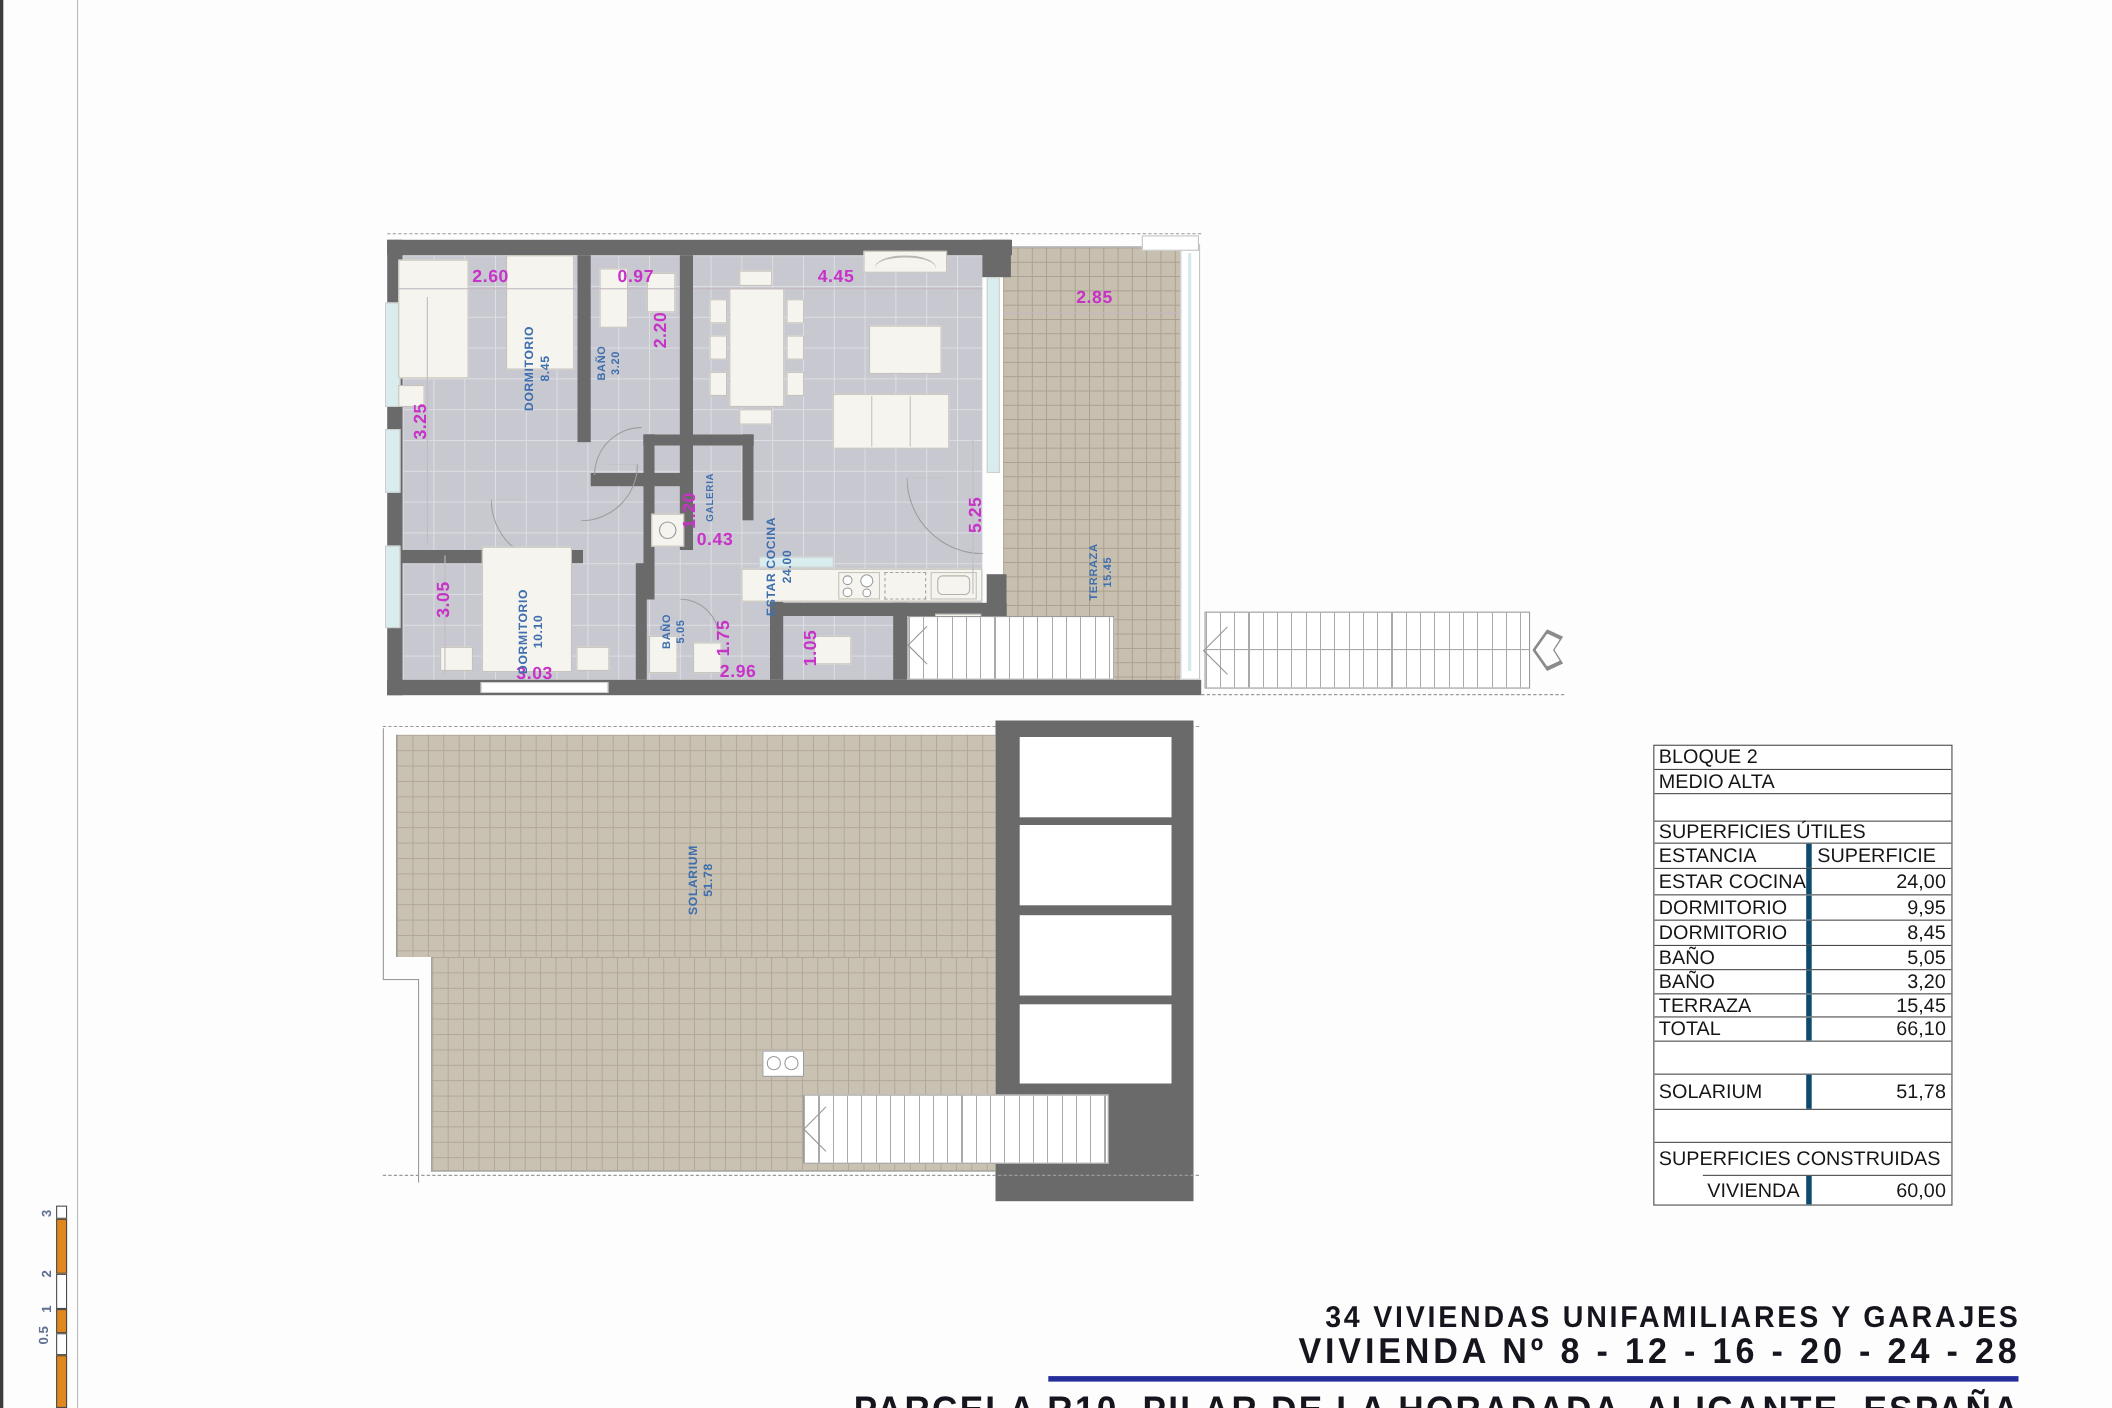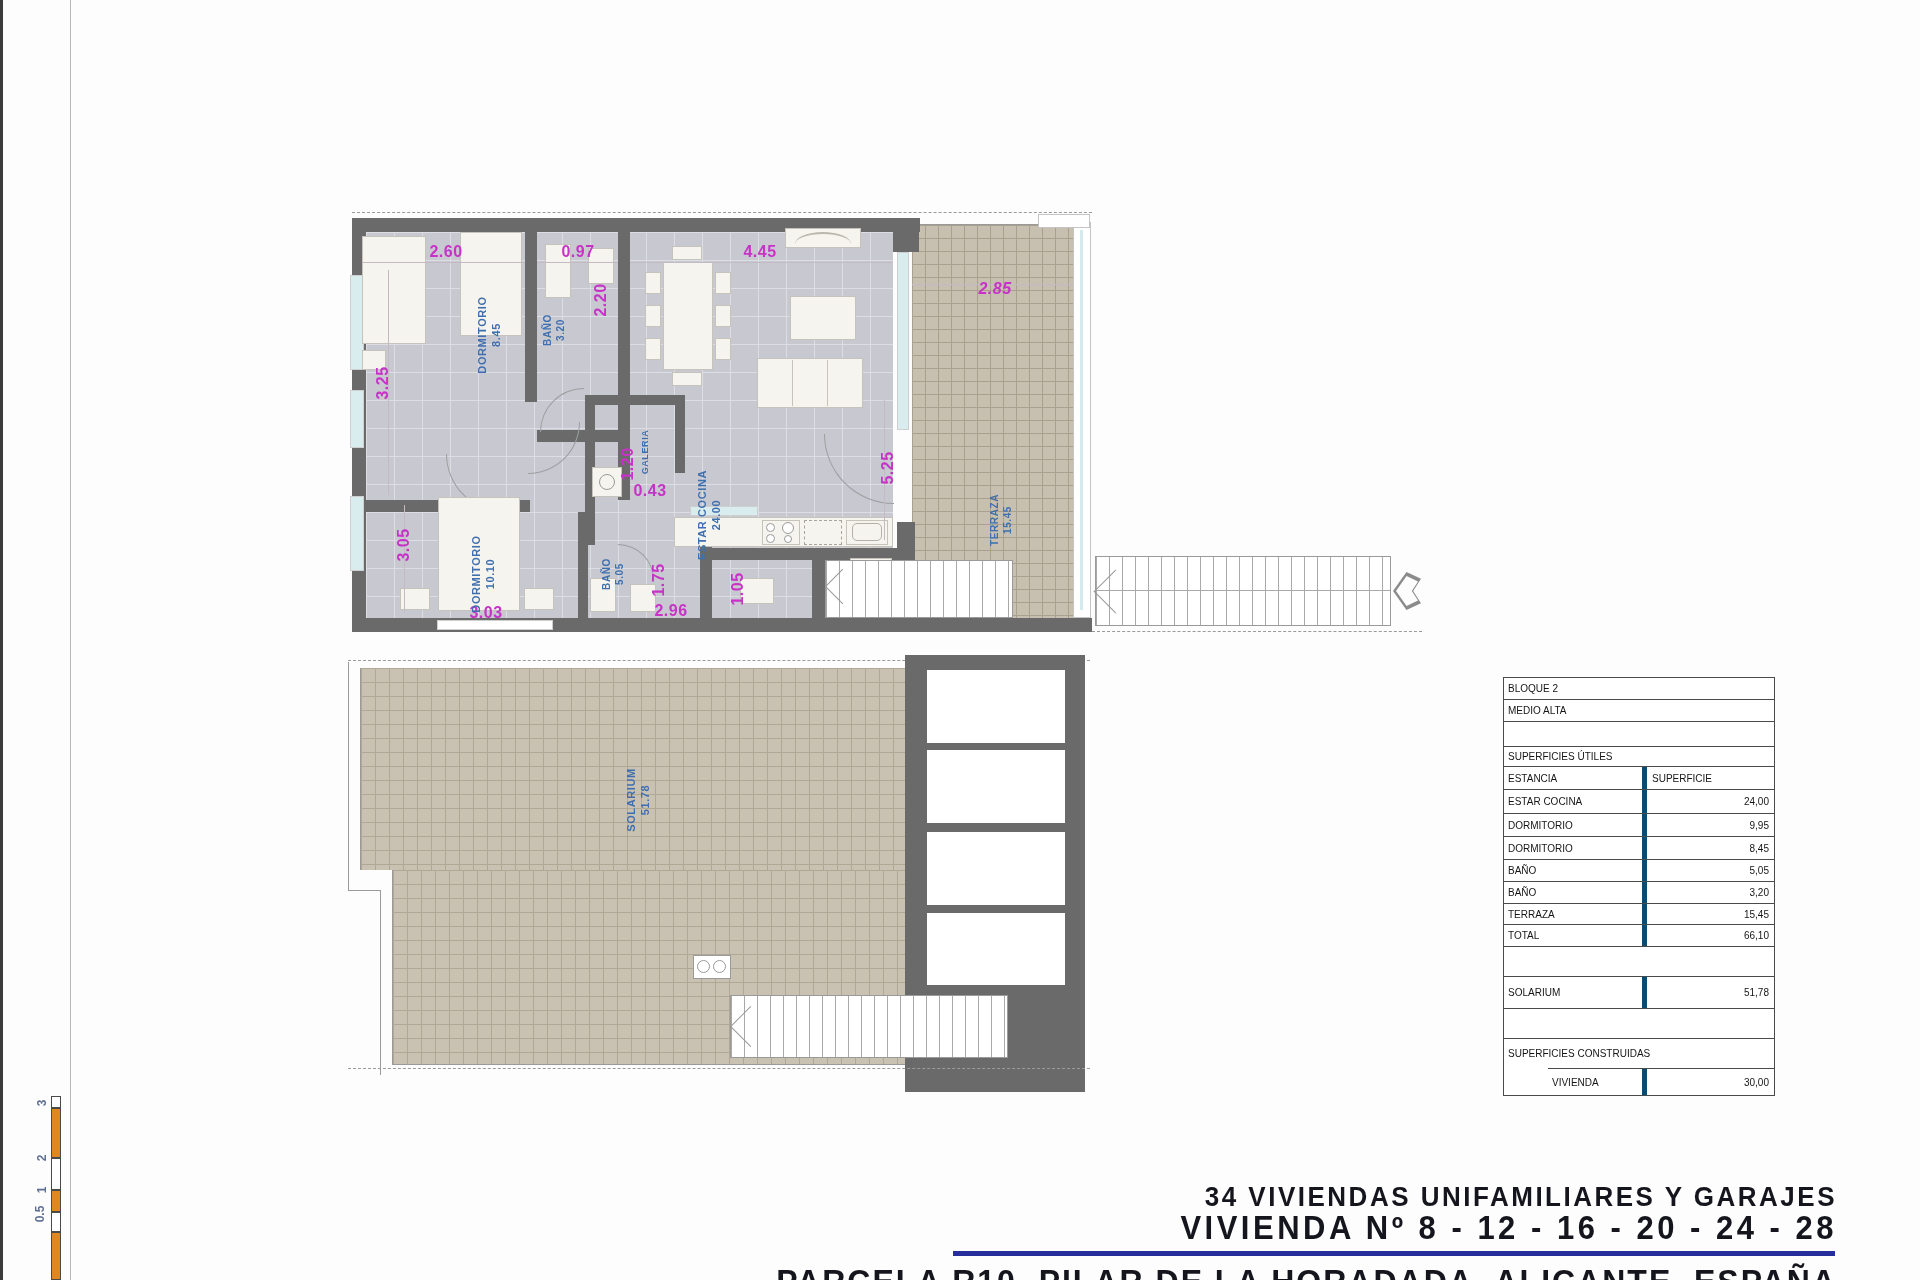--- a/index.html
+++ b/index.html
@@ -31,21 +31,21 @@
   .arc-tl{border-right:none;border-bottom:none;border-top-left-radius:100%;}
   .arc-tr{border-left:none;border-bottom:none;border-top-right-radius:100%;}
   .arc-bl{border-right:none;border-top:none;border-bottom-left-radius:100%;}
   .arc-br{border-left:none;border-top:none;border-bottom-right-radius:100%;}
   .stair{position:absolute;background:#fff;border:1px solid #9a9a9a;box-sizing:border-box;
     background-image:repeating-linear-gradient(90deg,#a9a9a9 0 1px,transparent 1px 13px);}
   .chev{position:absolute;border-left:1px solid #999;border-bottom:1px solid #999;transform:rotate(45deg);}
   .circle{position:absolute;border:1px solid #9a9a9a;border-radius:50%;background:#fff;box-sizing:border-box;}
   
   #areas-table{position:absolute;left:1503px;top:677px;width:272px;border:1px solid #4a4a4a;
-    background:#fff;color:#151515;font-size:10px;box-sizing:border-box;}
+    background:#fff;color:#151515;font-size:18px;box-sizing:border-box;}
   .trow{display:flex;border-top:1px solid #4a4a4a;align-items:center;box-sizing:border-box;}
   .trow:first-child{border-top:none;}
   .tcell-l{flex:1;padding:2px 4px;white-space:nowrap;overflow:hidden;}
   .tcell-r{width:132px;border-left:5px solid #0c4a6e;text-align:right;padding:2px 5px;box-sizing:border-box;align-self:stretch;display:flex;align-items:center;justify-content:flex-end;}
   .tfull{flex:1;padding:2px 4px;white-space:nowrap;}
   
   .tb{position:absolute;right:83px;color:#15151d;font-weight:bold;white-space:nowrap;
     transform-origin:right center;}
   
   .sb-seg{position:absolute;border:1px solid #4a4a4a;box-sizing:border-box;width:10px;left:51px;}
@@ -160,21 +160,21 @@
   <div class="dimline" style="left:537px;top:262px;width:81px;height:1px;"></div>
   <div class="dimline" style="left:630px;top:262px;width:263px;height:1px;"></div>
   <div class="dimline" style="left:912px;top:284px;width:161px;height:1px;"></div>
   <div class="dimline" style="left:388px;top:270px;width:1px;height:225px;"></div>
   <div class="dimline" style="left:884px;top:400px;width:1px;height:140px;"></div>
   <div class="dimline" style="left:404px;top:505px;width:1px;height:108px;"></div>
 
   <div class="dim" style="left:446px;top:252px;">2.60</div>
   <div class="dim" style="left:578px;top:252px;">0.97</div>
   <div class="dim" style="left:760px;top:252px;">4.45</div>
-  <div class="dim" style="left:995px;top:289px;font-style:italic;">2.85</div>
+  <div class="dim" style="left:995px;top:271px;">2.85</div>
   <div class="dim v" style="left:383px;top:383px;">3.25</div>
   <div class="dim v" style="left:601px;top:300px;">2.20</div>
   <div class="dim v" style="left:888px;top:468px;">5.25</div>
   <div class="dim v" style="left:404px;top:545px;">3.05</div>
   <div class="dim v" style="left:628px;top:464px;">1.20</div>
   <div class="dim" style="left:650px;top:491px;">0.43</div>
   <div class="dim" style="left:486px;top:613px;">3.03</div>
   <div class="dim v" style="left:659px;top:580px;">1.75</div>
   <div class="dim" style="left:671px;top:611px;">2.96</div>
   <div class="dim v" style="left:738px;top:589px;">1.05</div>
@@ -286,21 +286,21 @@
       <div class="tcell-r">51,78</div>
     </div>
     <div class="trow" style="height:30px;">
         <div class="tfull"></div>
       </div>
     <div class="trow" style="height:30px;">
         <div class="tfull">SUPERFICIES CONSTRUIDAS</div>
       </div>
     <div class="trow" style="height:27px;margin-left:44px;">
       <div class="tcell-l">VIVIENDA</div>
-      <div class="tcell-r">30,00</div>
+      <div class="tcell-r">60,00</div>
     </div>
   </div>
 
   <div class="tb" style="top:1182px;font-size:26px;letter-spacing:2.5px;transform:scaleY(1.05);">34 VIVIENDAS UNIFAMILIARES Y GARAJES</div>
   <div class="tb" style="top:1211px;font-size:31px;letter-spacing:3.5px;transform:scaleY(1.05);">VIVIENDA Nº 8 - 12 - 16 - 20 - 24 - 28</div>
   <div class="abs" style="left:953px;top:1251px;width:882px;height:5px;background:#262e9c;"></div>
   <div class="tb" style="top:1263px;font-size:32px;letter-spacing:2px;transform:scaleY(1.05);">PARCELA R10, PILAR DE LA HORADADA, ALICANTE, ESPAÑA</div>
 
   <div class="sb-seg" style="top:1096px;height:12px;background:#fff;"></div>
   <div class="sb-seg" style="top:1108px;height:50px;background:#e0871f;"></div>

